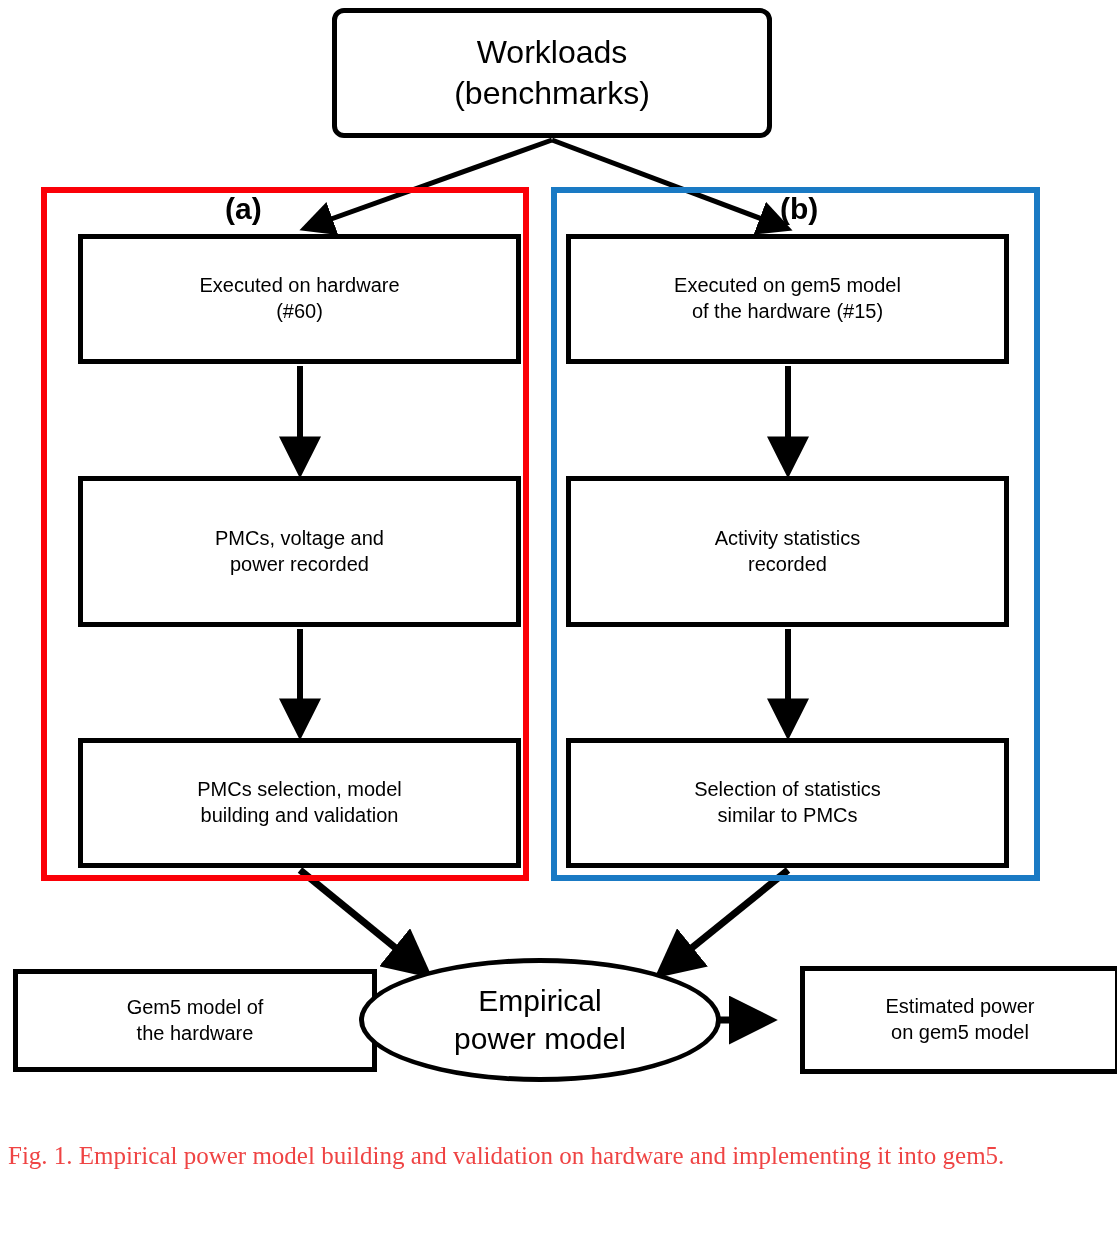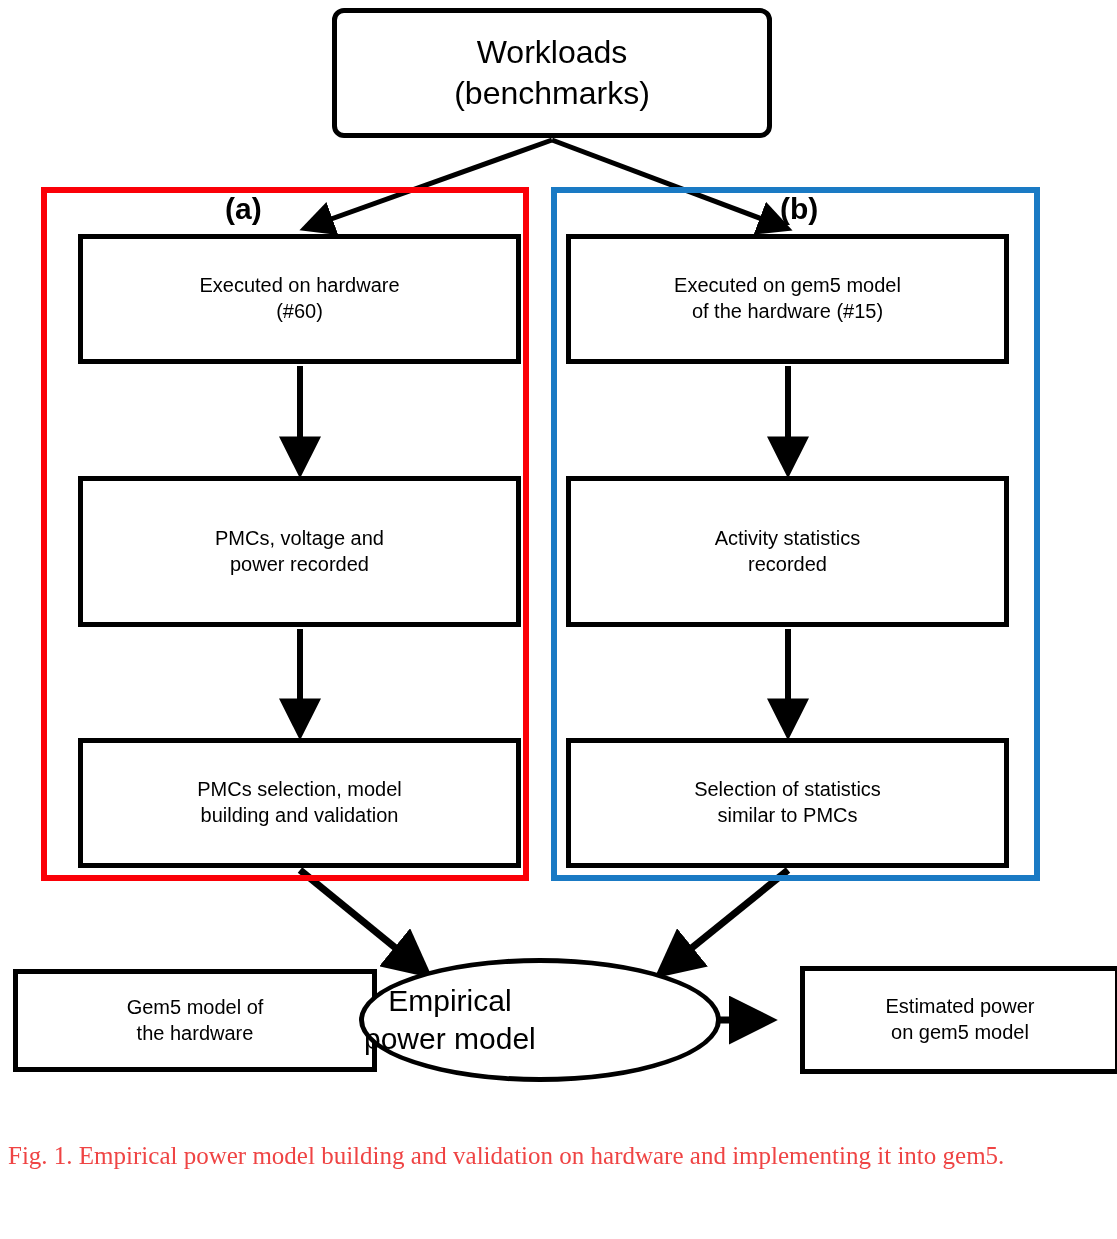--- a/index.html
+++ b/index.html
@@ -107,20 +107,21 @@
     left: 359px;
     top: 958px;
     width: 362px;
     height: 124px;
     box-sizing: border-box;
     background: #ffffff;
     border: 5px solid #000000;
     border-radius: 50%;
     display: flex;
     align-items: center;
+    justify-content: center;
     text-align: center;
     line-height: 1.28;
     font-size: 30px;
   }
   #node-empirical .txt { display: block; white-space: pre-line; }
 
   
   #caption {
     position: absolute;
     left: 8px;

